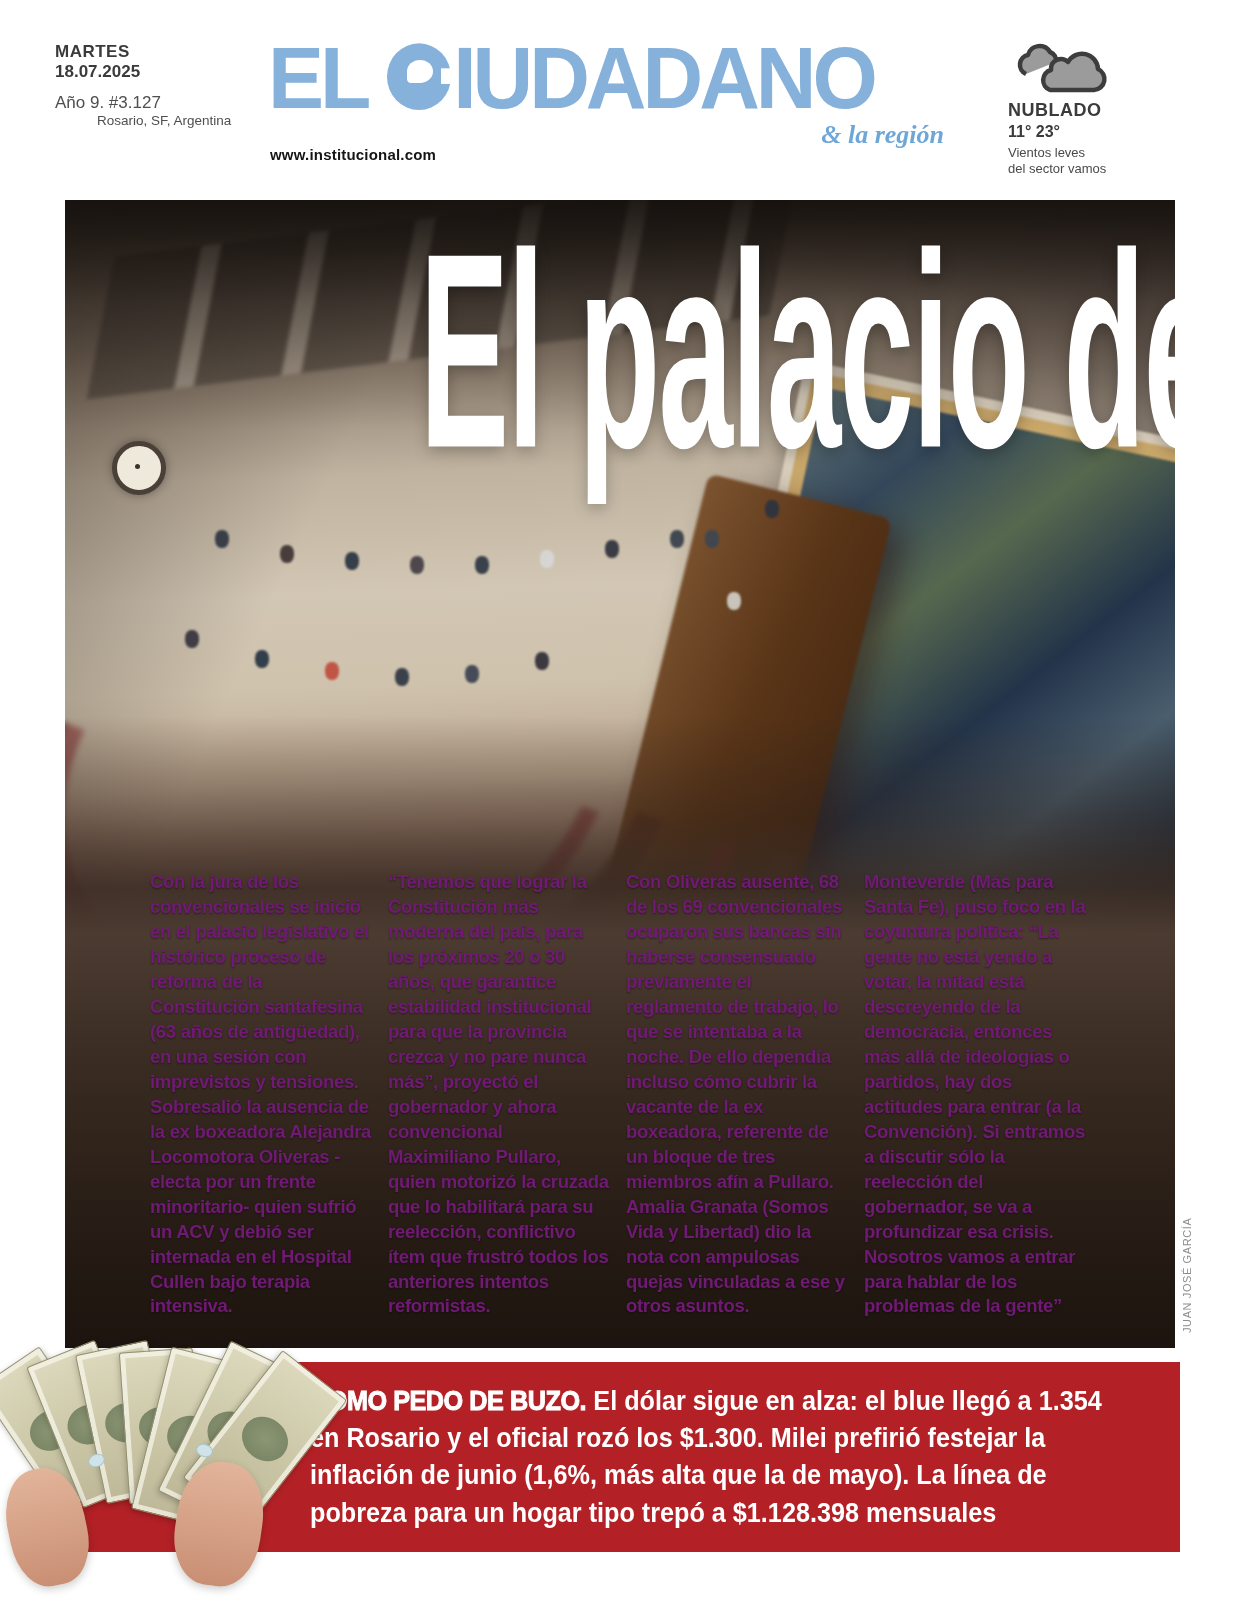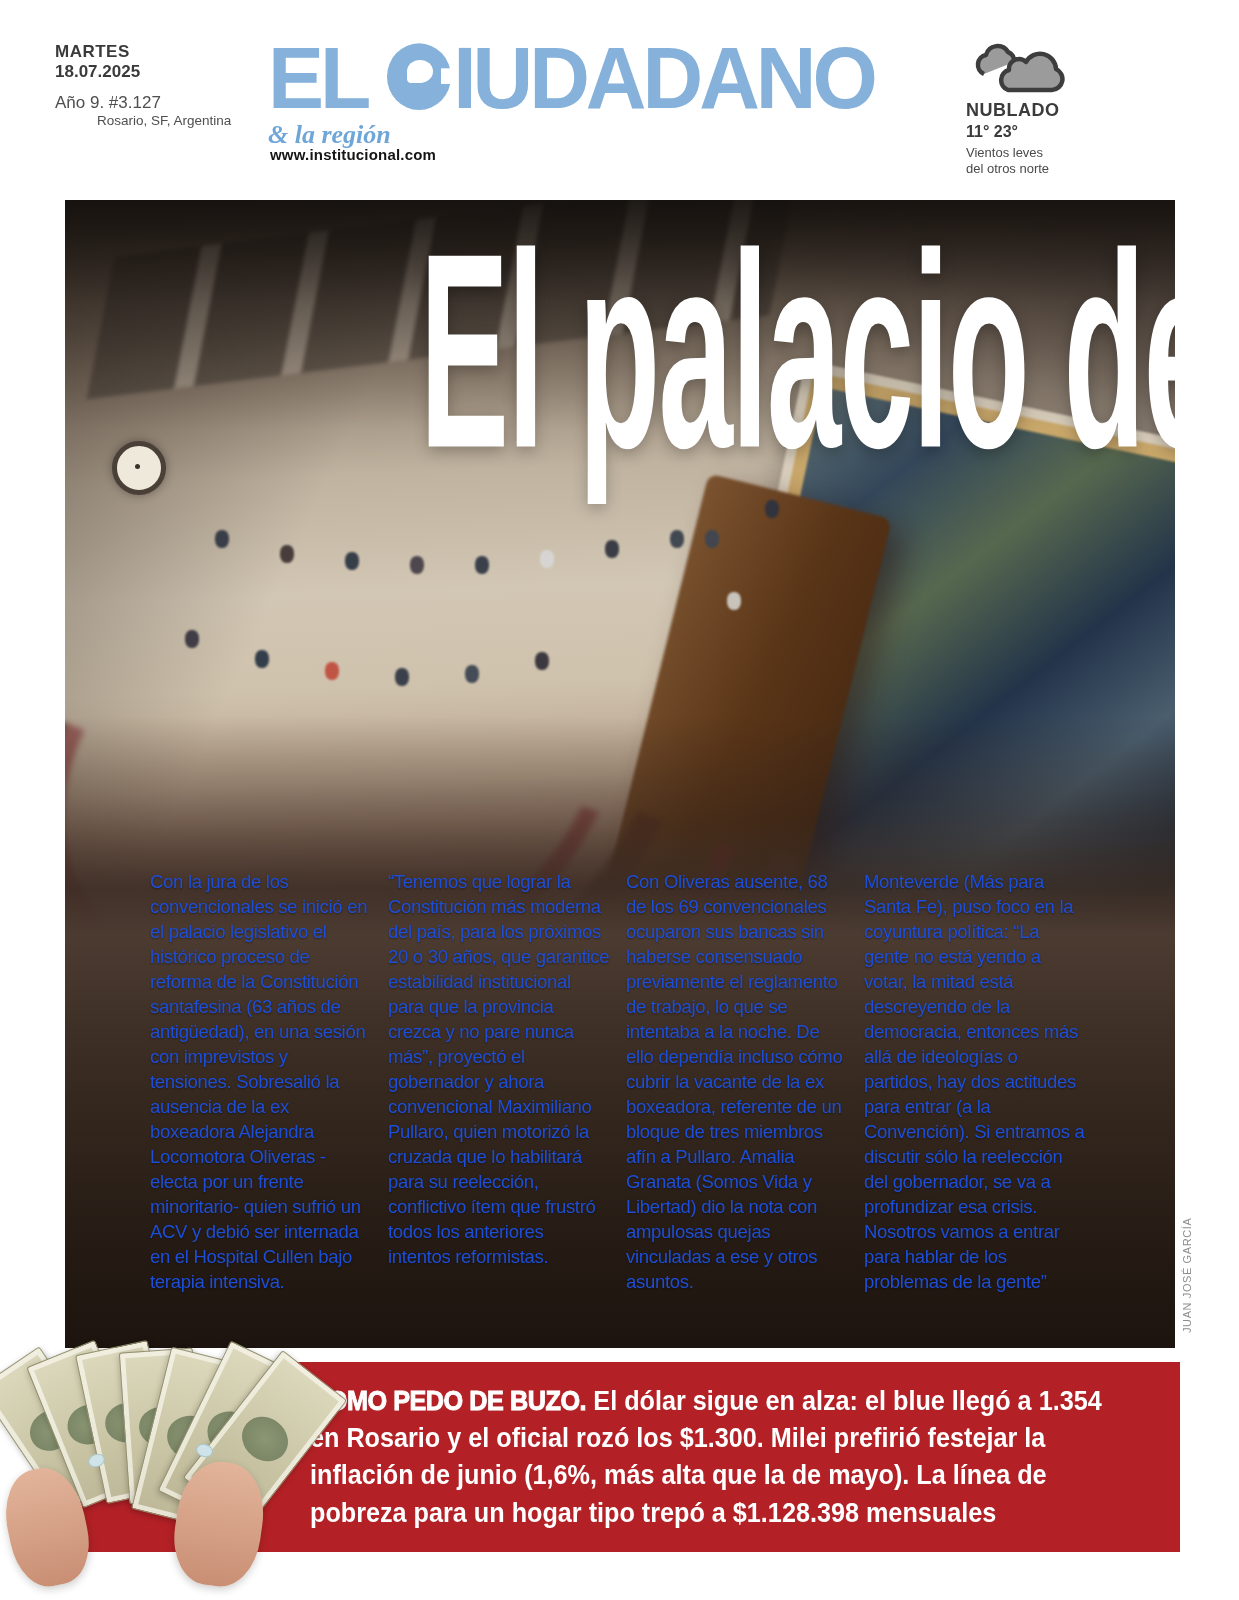--- a/index.html
+++ b/index.html
@@ -14,25 +14,25 @@
   .location{font-size:13.5px;color:#4f4f4f;margin-left:42px;}
 
   .logowrap{position:absolute;left:268px;top:34px;width:690px;}
   .logo{font-size:84px;font-weight:bold;color:#85b1da;letter-spacing:-4px;
         line-height:1;white-space:nowrap;transform:scaleY(1.04);transform-origin:top left;}
   .logo-c{display:inline-block;position:relative;width:64px;height:64px;background:#85b1da;
           border-radius:50%;vertical-align:-2px;margin:0 2px;}
   .logo-c::before{content:"";position:absolute;left:20px;top:16px;width:26px;height:22px;
           background:#fff;border-radius:50% 50% 50% 4px;}
   .logo-c::after{content:"";position:absolute;right:-2px;top:24px;width:12px;height:15px;background:#fff;}
-  .tagline{margin-top:2px;font-family:"Liberation Serif",serif;font-style:italic;
+  .tagline{margin-top:2px;text-align:right;font-family:"Liberation Serif",serif;font-style:italic;
            font-weight:bold;font-size:26px;color:#6fa6d8;padding-right:14px;}
   .website{position:absolute;left:270px;top:146px;font-size:15px;font-weight:bold;color:#151515;letter-spacing:.2px;}
 
-  .weather{position:absolute;left:966px;top:34px;width:140px;}
+  .weather{position:absolute;left:1008px;top:34px;width:140px;}
   .cloud-svg{display:block;margin-left:4px;}
   .wcond{font-size:18px;font-weight:bold;color:#3b3b3b;margin-top:4px;letter-spacing:.5px;}
   .wtemps{font-size:16px;font-weight:bold;color:#3b3b3b;margin-top:2px;}
   .wwind{font-size:13px;color:#4a4a4a;line-height:1.25;margin-top:4px;}
 
   
   .photo{position:absolute;left:65px;top:200px;width:1110px;height:1148px;overflow:hidden;background:#c9bca9;}
   .ph{position:absolute;}
   .ph-wall{inset:0;background:linear-gradient(178deg,#2e2824 0%,#57493f 6%,#8d7d6d 14%,#c0b3a0 24%,
            #d2c7b4 34%,#cfc2ad 42%,#b9a48e 50%,#8f6c5c 58%,#7c3a38 66%,#6f2730 74%,#5c242a 82%,
@@ -70,21 +70,21 @@
   
   .hl{position:absolute;left:0;right:0;text-align:center;color:#ffffff;font-weight:bold;white-space:nowrap;}
   .hl > span{display:inline-block;font-size:235px;letter-spacing:-3px;line-height:.8;
              transform:scale(.57,1.18);transform-origin:center top;
              text-shadow:0 4px 18px rgba(0,0,0,.25);}
   .hl1{top:40px;}
   .hl2{top:198px;}
 
   
   .cols{position:absolute;left:85px;top:670px;width:960px;display:flex;gap:16px;}
-  .col{width:222px;flex:0 0 auto;color:#1d4ed8;font-size:18.5px;font-weight:normal;
+  .col{width:222px;flex:0 0 auto;color:#701a75;font-size:18.5px;font-weight:bold;
        line-height:1.35;letter-spacing:-.3px;text-shadow:0 1px 2px rgba(0,0,0,.4);}
 
   
   .credit{position:absolute;left:1181px;top:1168px;height:165px;writing-mode:vertical-rl;
           transform:rotate(180deg);font-size:11px;color:#8d8d8d;letter-spacing:.6px;white-space:nowrap;}
 
   
   .banner{position:absolute;left:65px;top:1362px;width:1115px;height:190px;background:#b32126;z-index:2;}
   .banner-text{position:absolute;left:245px;top:20px;color:#ffffff;font-size:28px;font-weight:bold;
                line-height:1.33;transform:scaleX(.9);transform-origin:left top;white-space:nowrap;}
@@ -132,21 +132,21 @@
 
   <div class="weather">
     <svg class="cloud-svg" width="110" height="62" viewBox="0 0 110 62">
       <path d="M14 40 a10 10 0 0 1 2 -19 a12 12 0 0 1 22 -3 a9 9 0 0 1 6 10" fill="#9b9b9b" stroke="#3d3d3d" stroke-width="4.5" stroke-linejoin="round"></path>
       <path d="M38 56 h44 a11 11 0 0 0 4 -21 a16 16 0 0 0 -30 -7 a10 10 0 0 0 -17 8 a10.5 10.5 0 0 0 -1 20 z" fill="#9b9b9b" stroke="#3d3d3d" stroke-width="4.5" stroke-linejoin="round"></path>
     </svg>
     <div class="wcond">NUBLADO</div>
     <div class="wtemps">11° 23°</div>
     <div class="wwind">
       <div>Vientos leves</div>
-      <div>del otros norte</div>
+      <div>del sector vamos</div>
     </div>
   </div>
 
   <div class="photo">
     <div class="ph ph-wall"></div>
     <div class="ph ph-persp"></div>
     <div class="ph ph-portraits"></div>
     <div class="ph ph-clock"></div>
     <div class="ph ph-mural"></div>
     <div class="ph ph-dais"></div>

